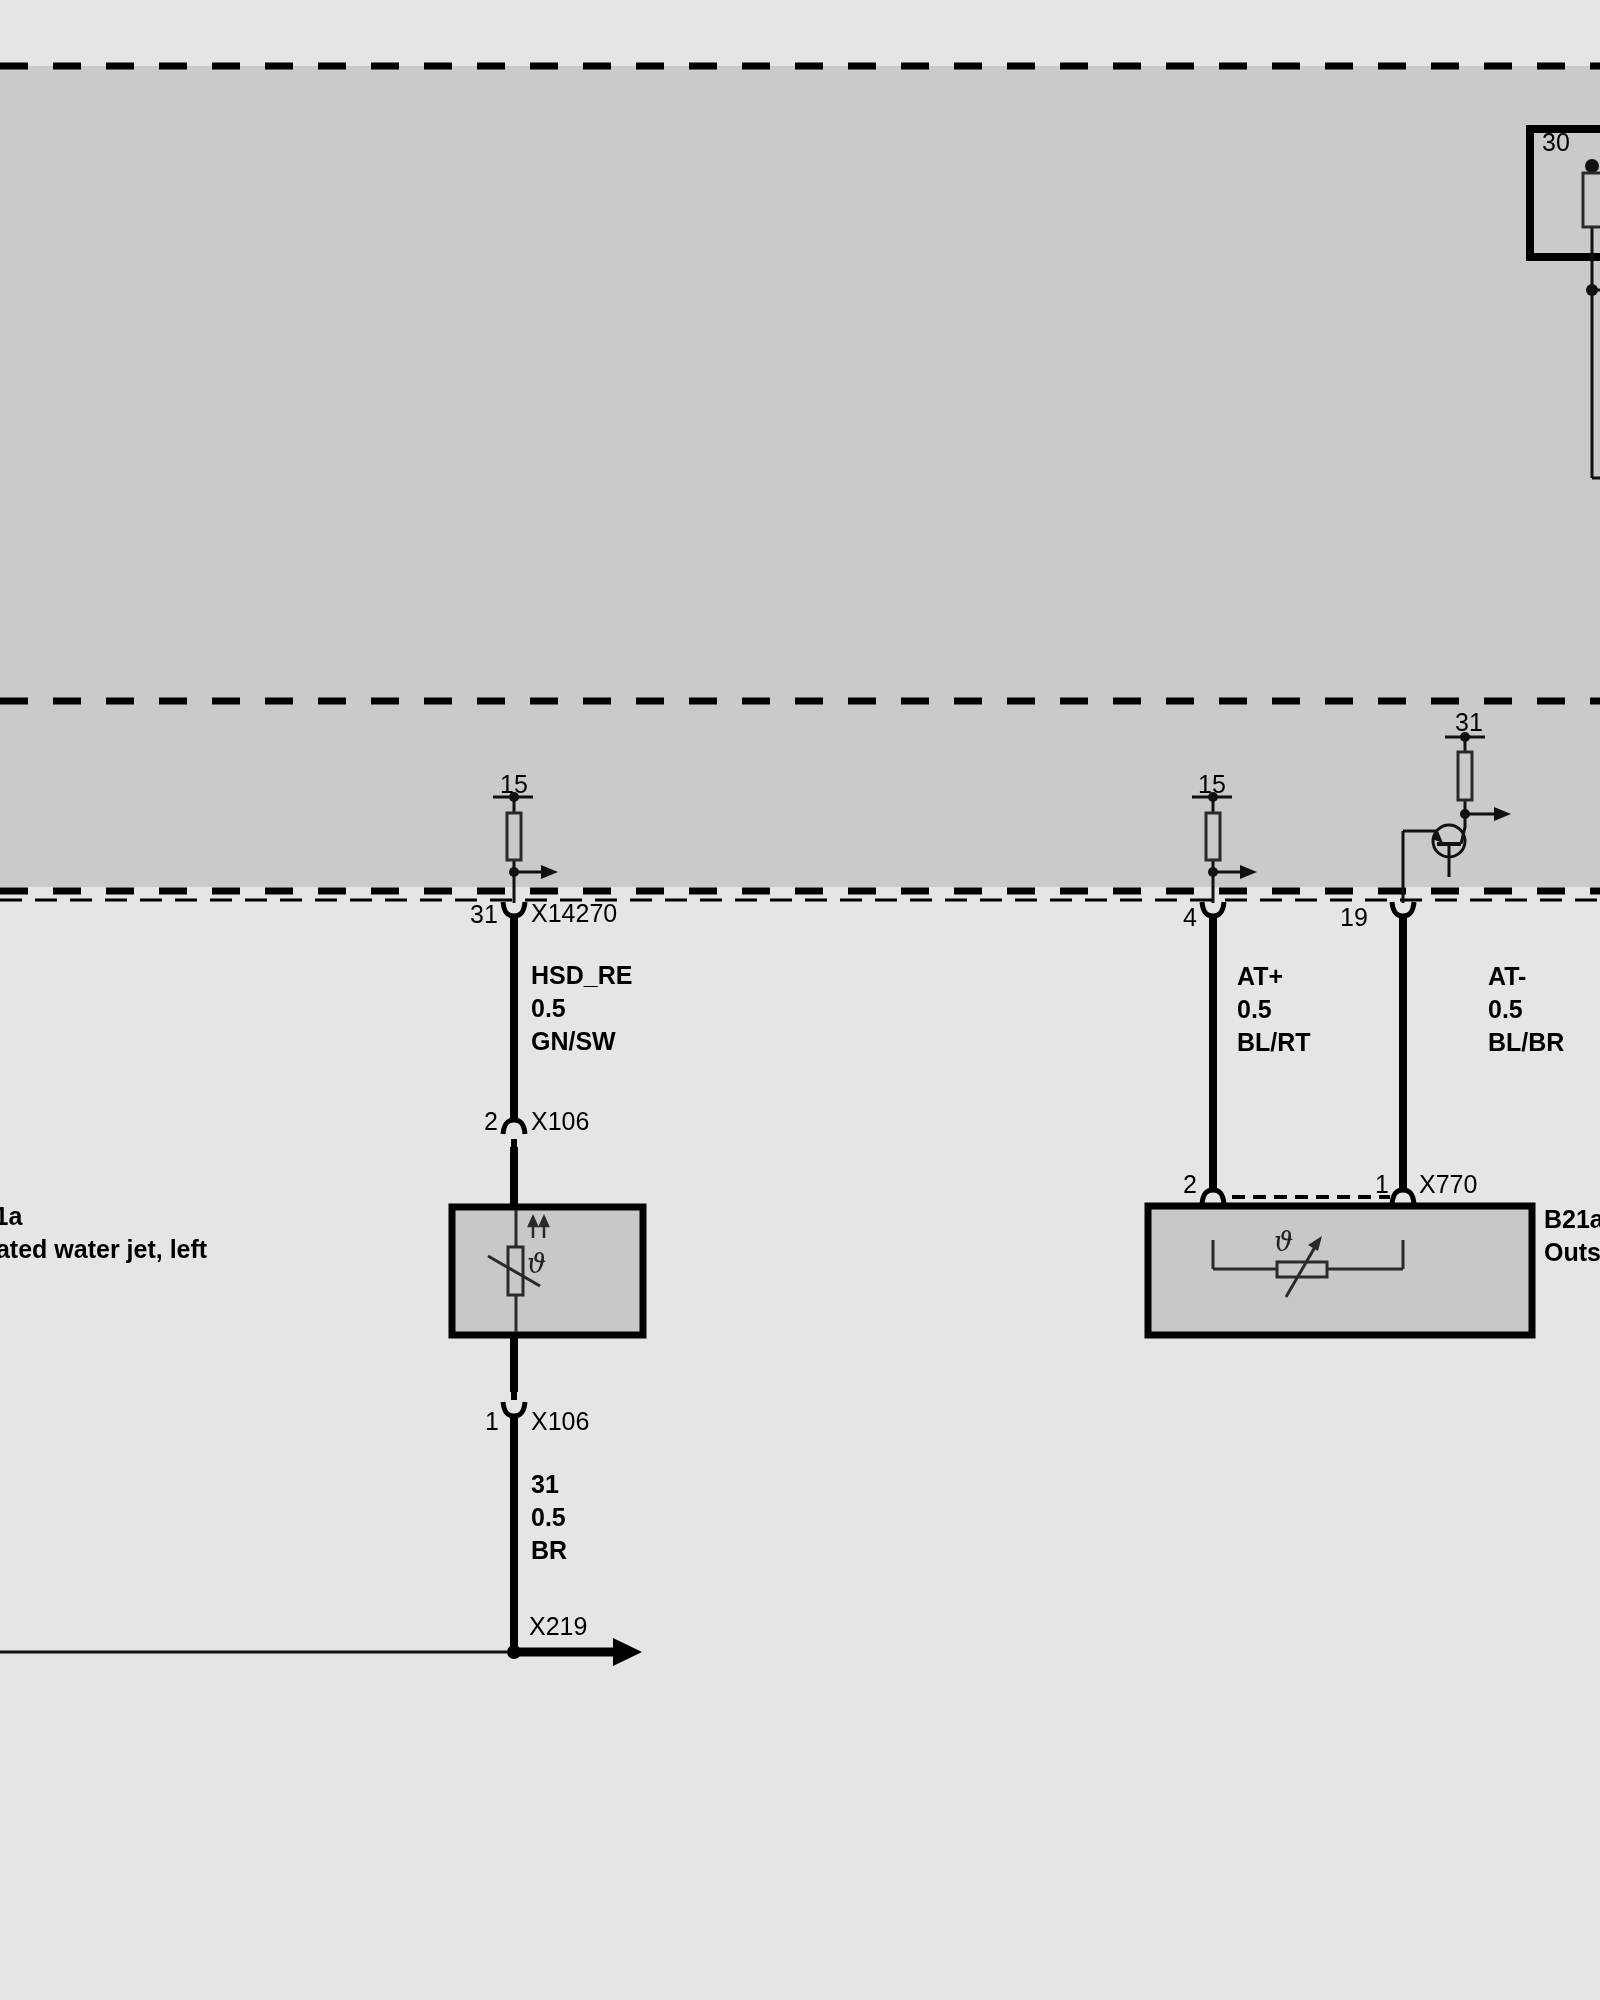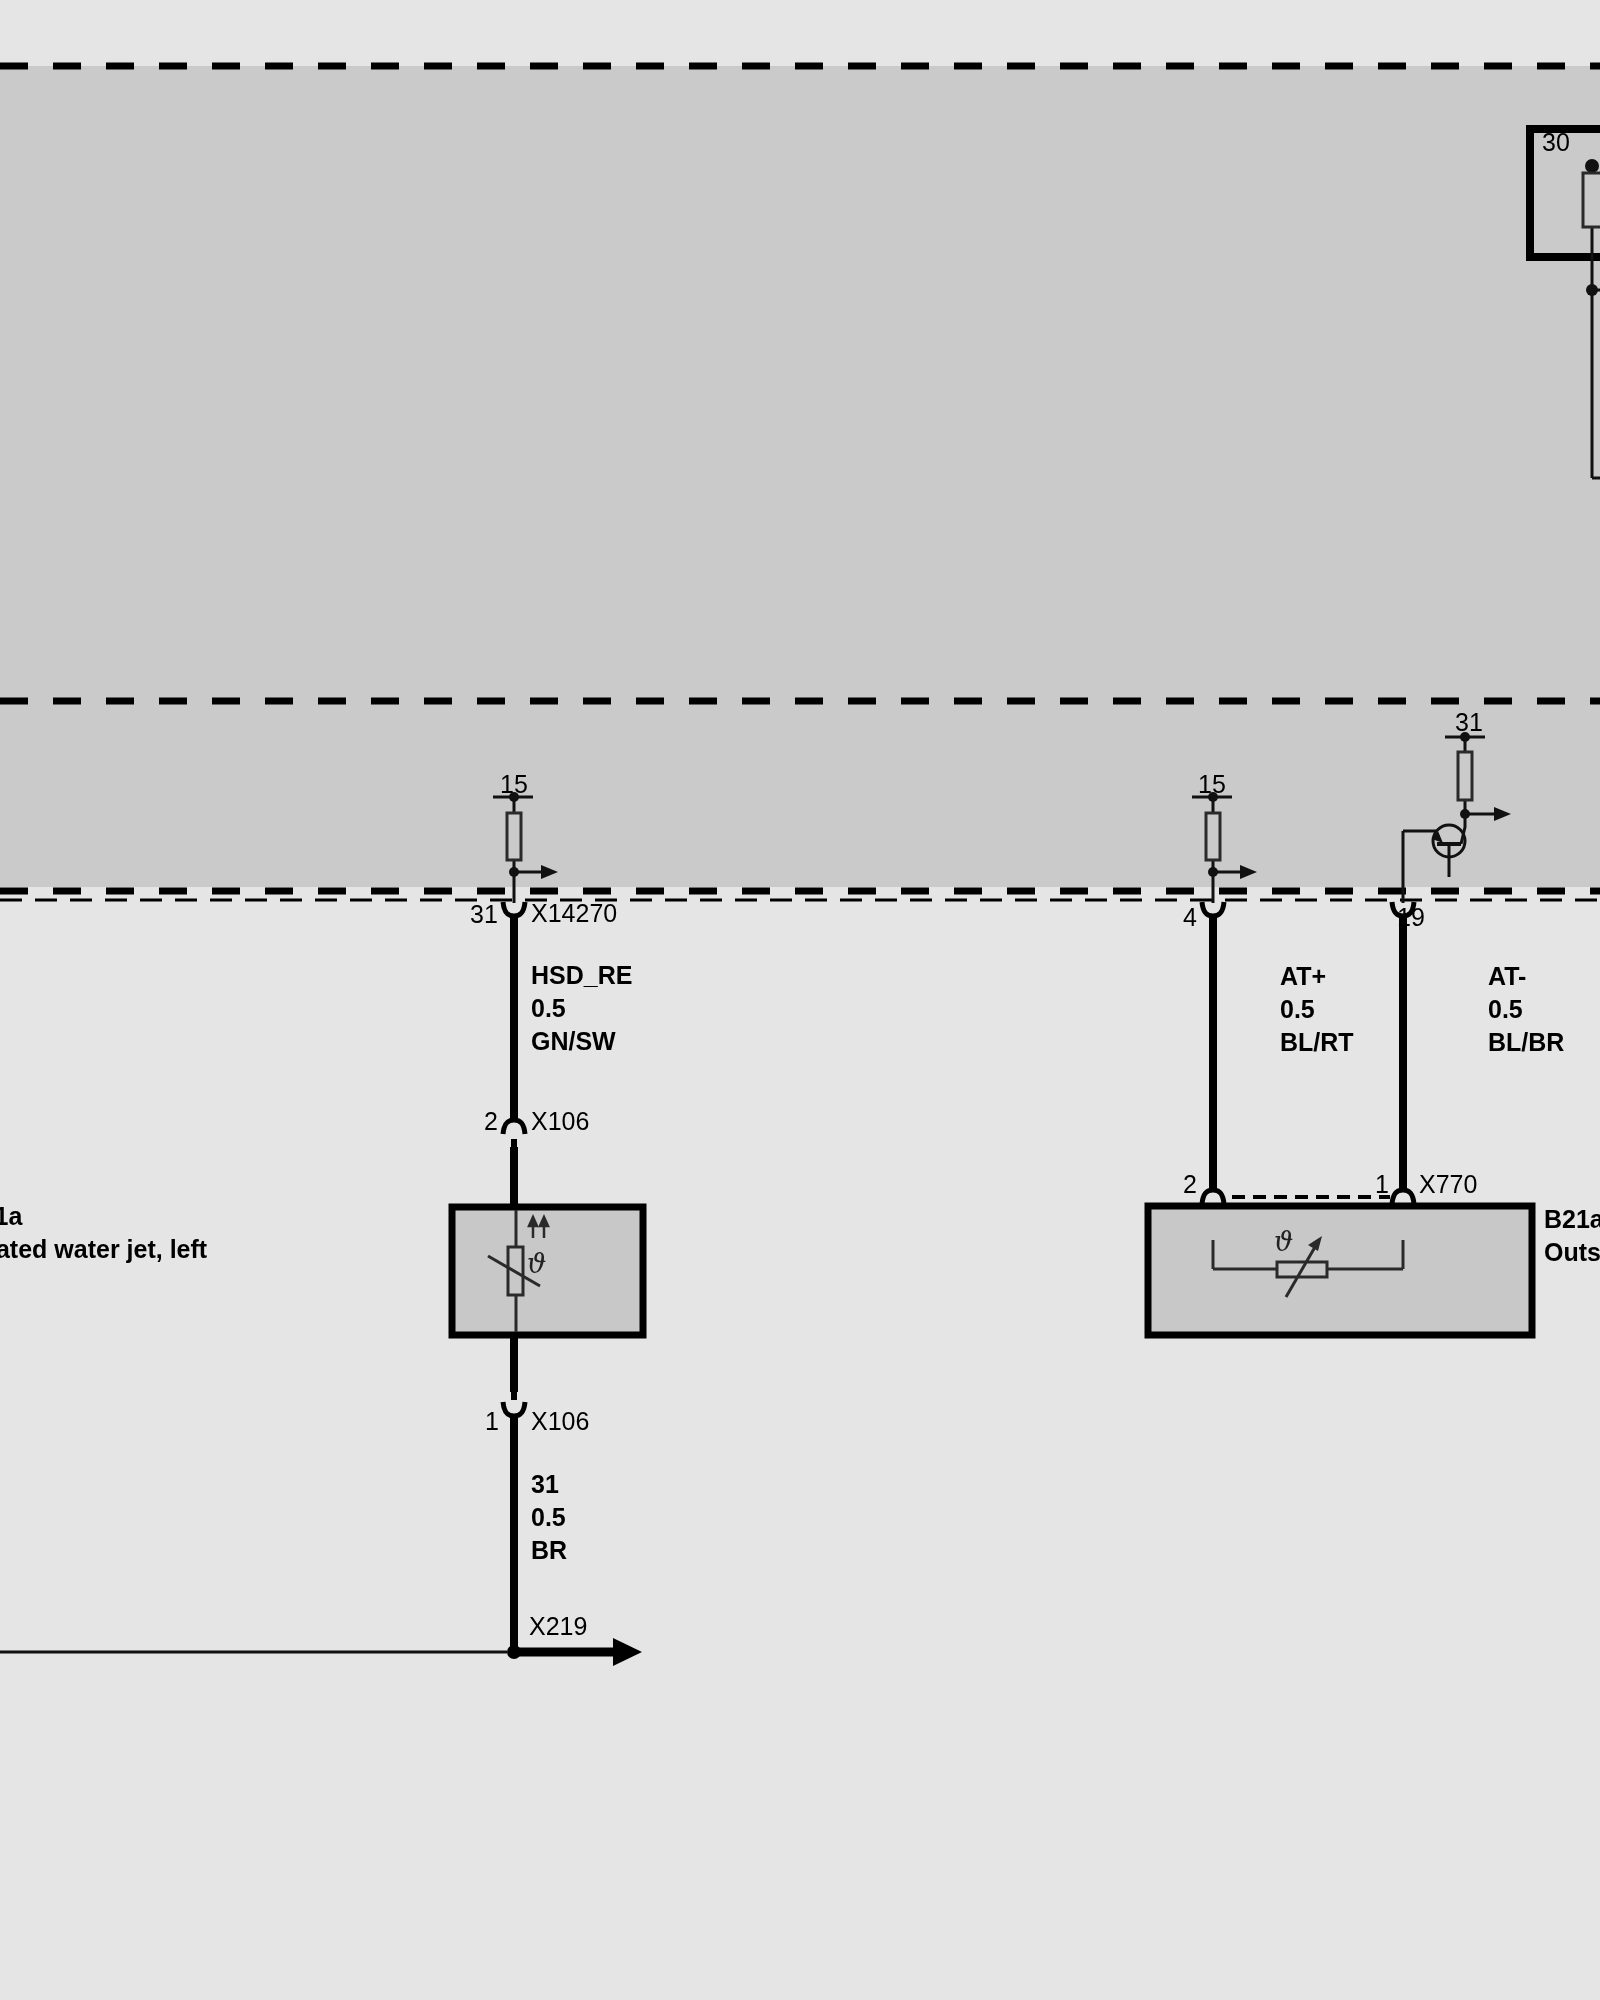--- a/index.html
+++ b/index.html
@@ -180,23 +180,23 @@
 
   <div class="blk" style="left:531px;top:1468px">
     <span>31</span>
     <span>0.5</span>
     <span>BR</span>
   </div>
 
   <div class="lbl" style="left:529px;top:1614px">X219</div>
 
   <div class="lbl" style="left:1183px;top:905px">4</div>
-  <div class="lbl" style="left:1397px;top:905px">19</div>
-
-  <div class="blk" style="left:1280px;top:960px">
+  <div class="lbl" style="left:1340px;top:905px">19</div>
+
+  <div class="blk" style="left:1237px;top:960px">
     <span>AT+</span>
     <span>0.5</span>
     <span>BL/RT</span>
   </div>
 
   <div class="blk" style="left:1488px;top:960px">
     <span>AT-</span>
     <span>0.5</span>
     <span>BL/BR</span>
   </div>

